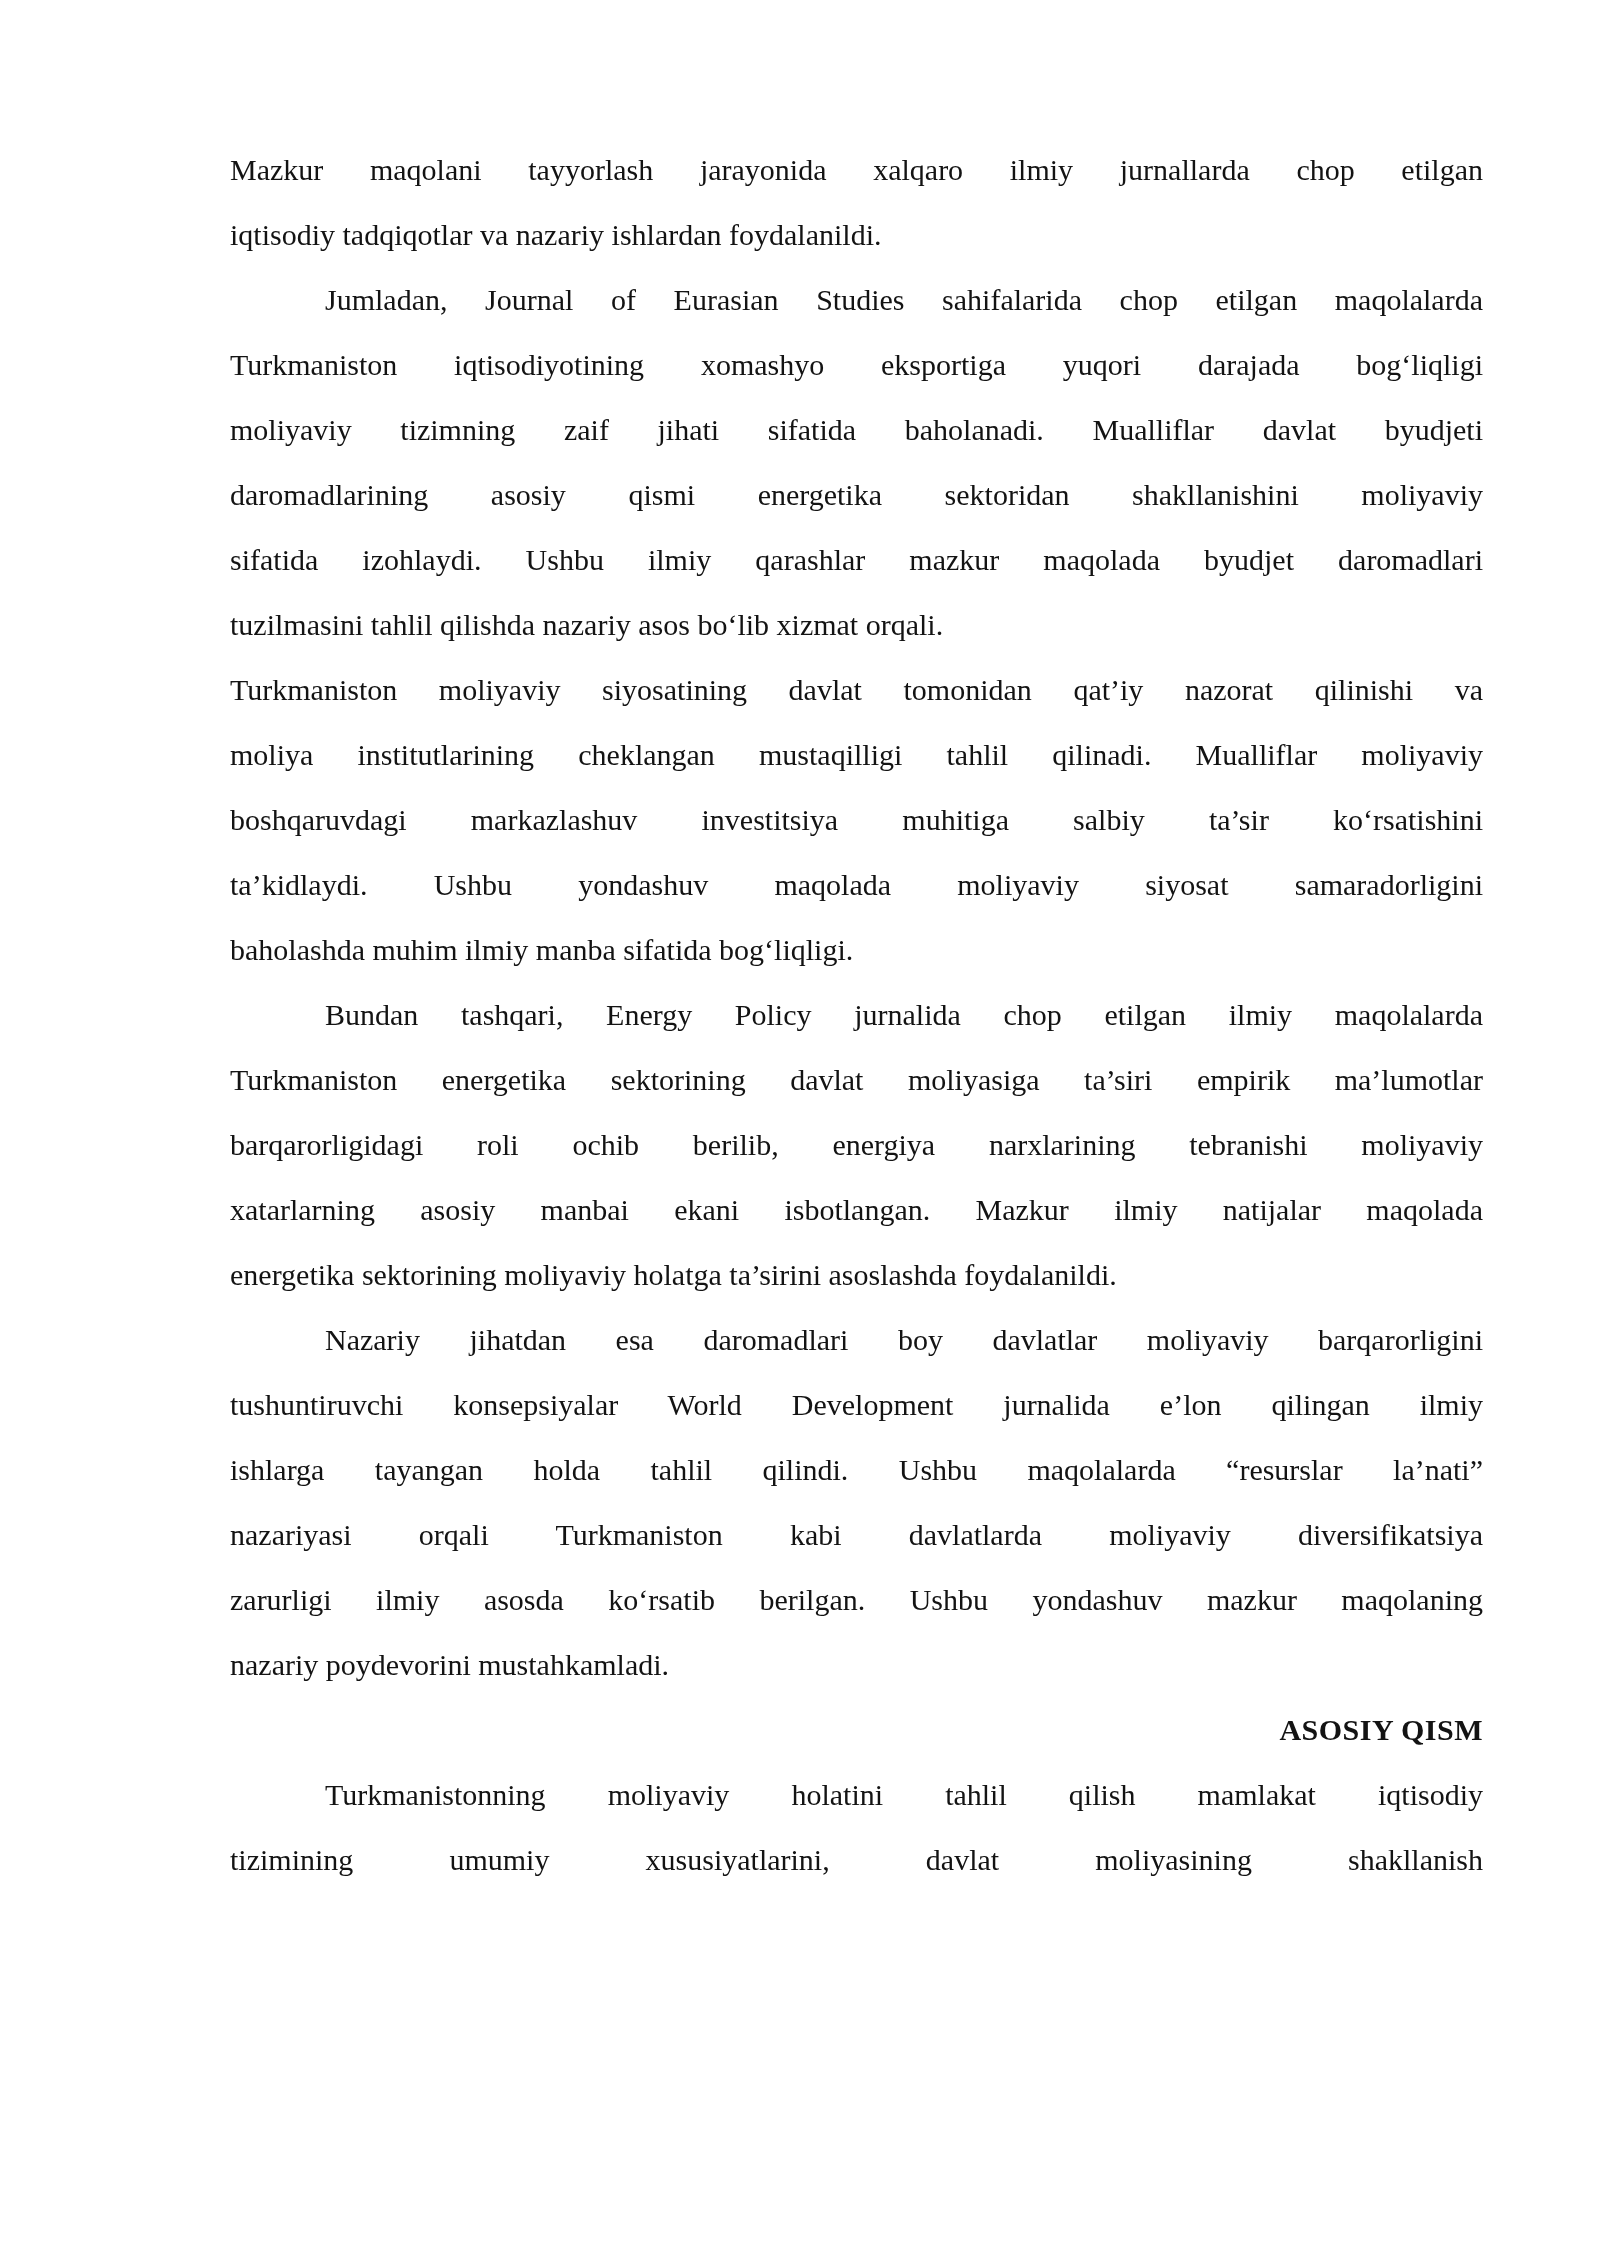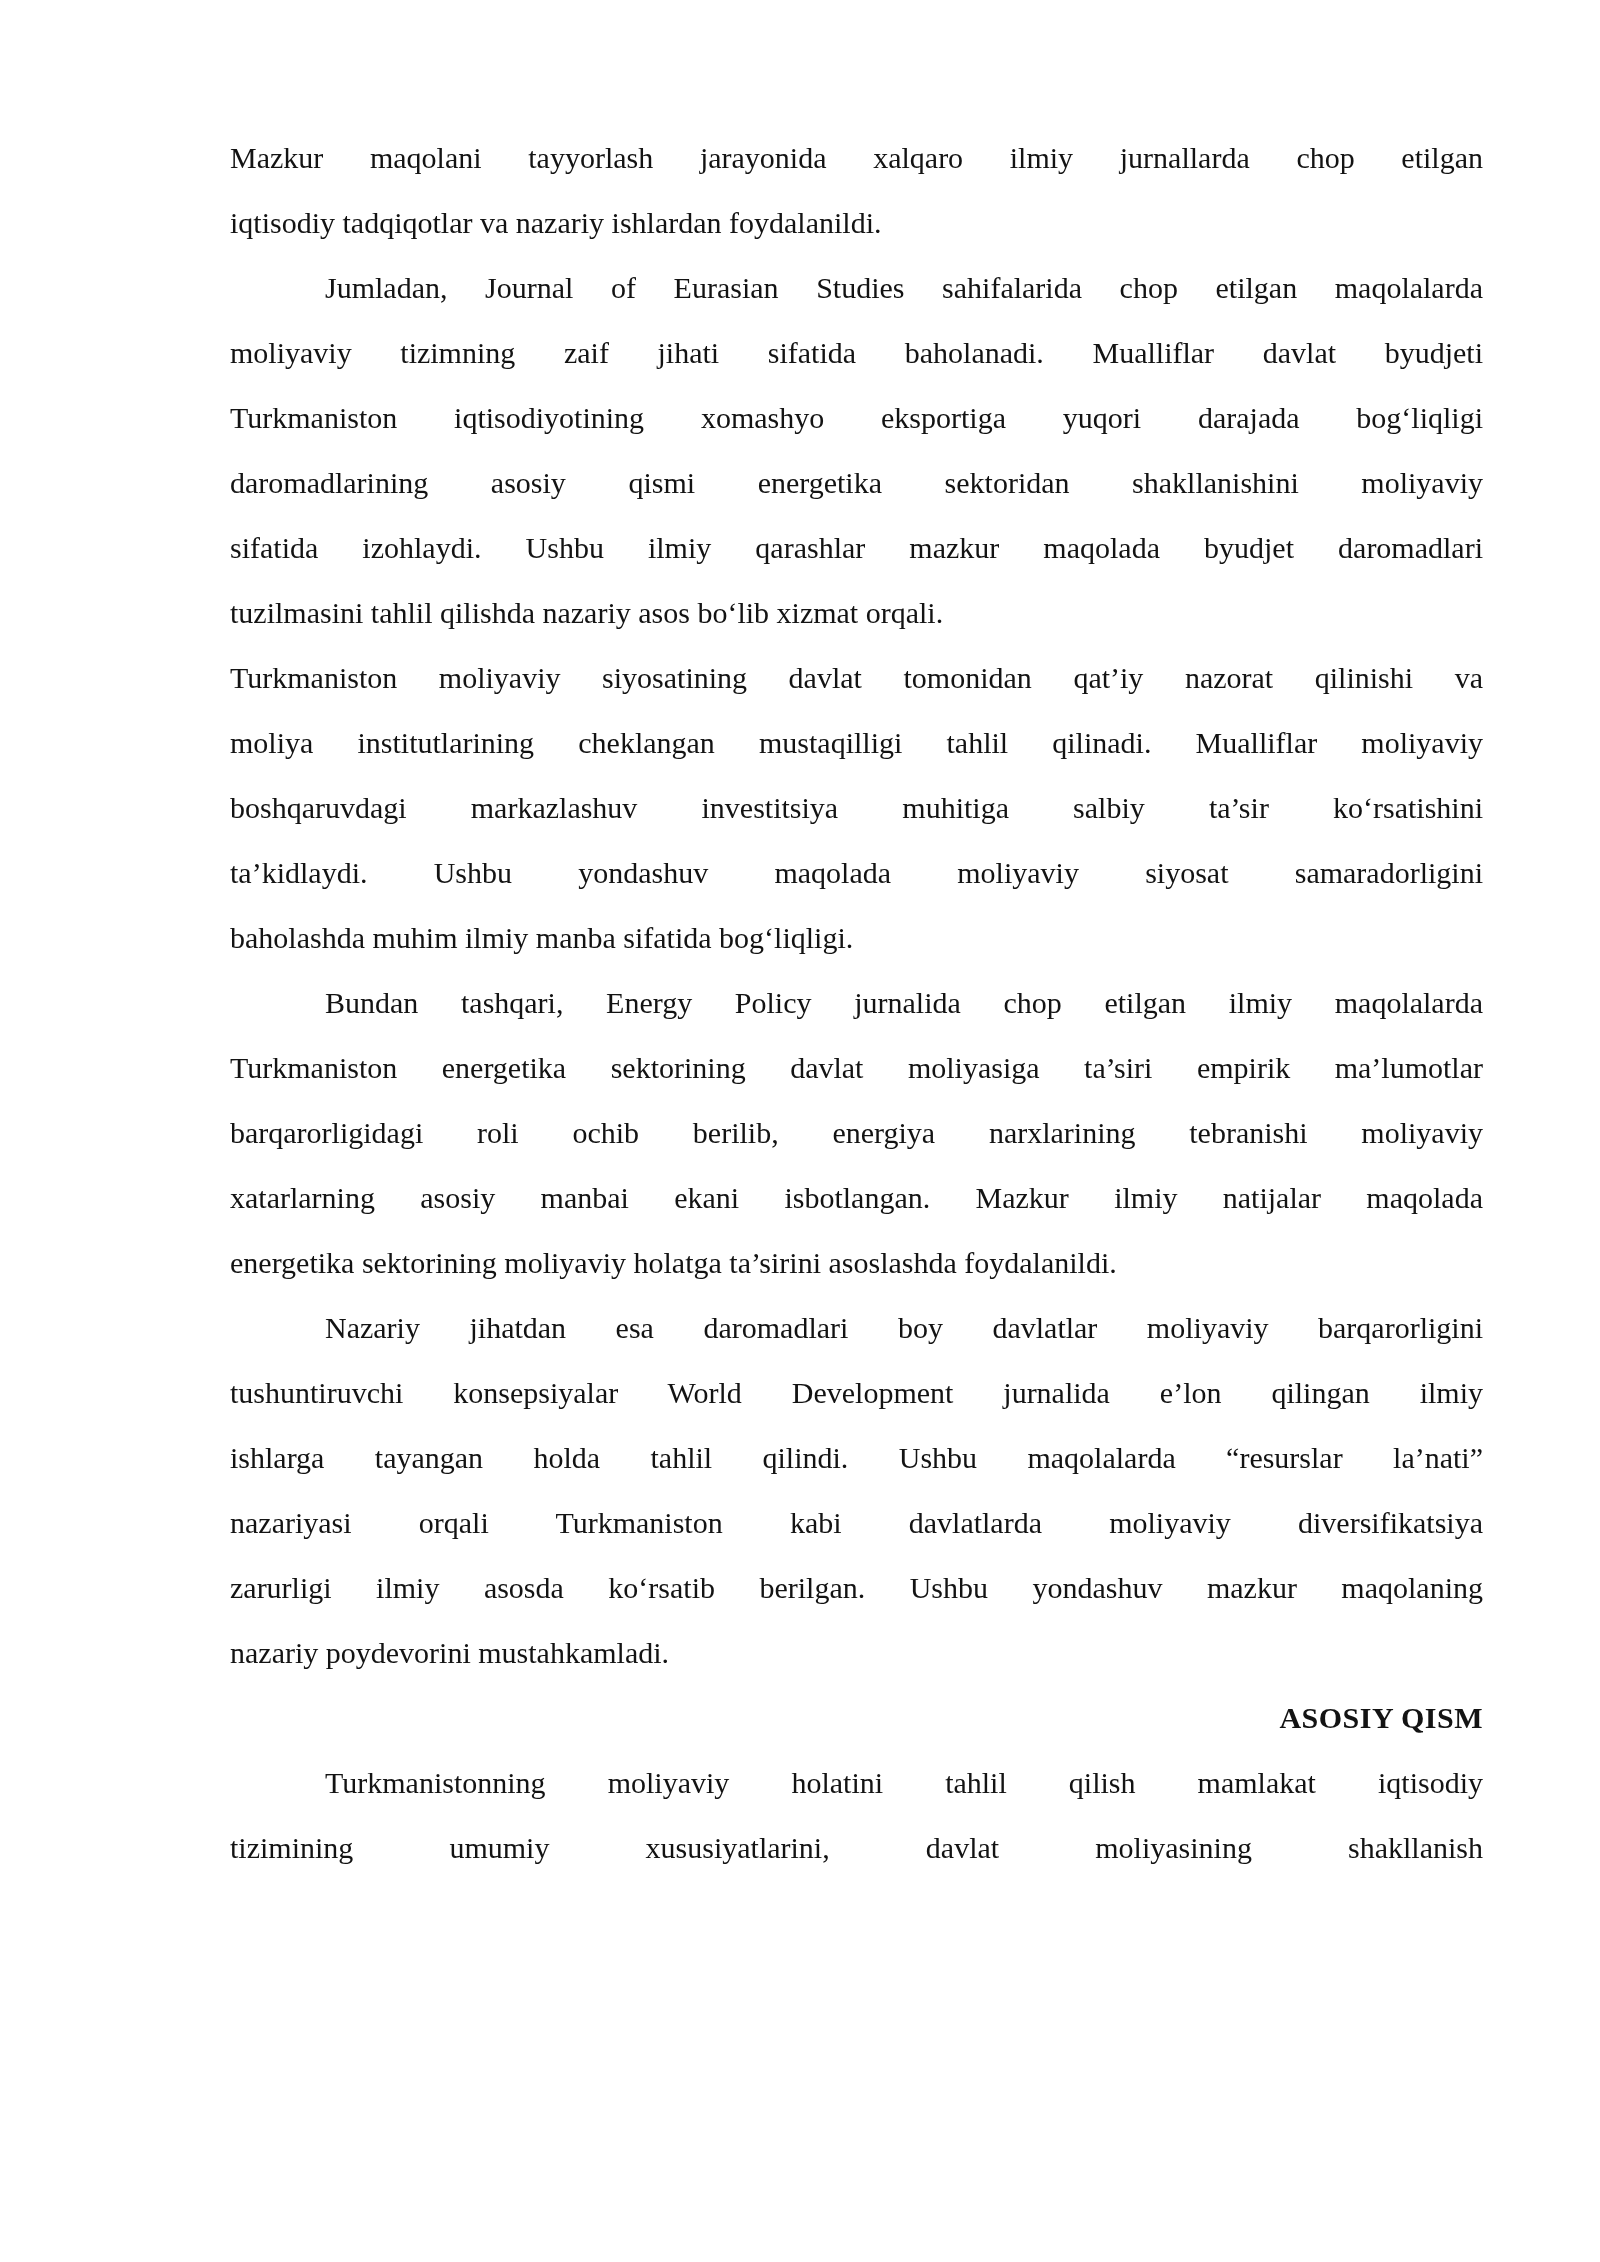--- a/index.html
+++ b/index.html
@@ -12,21 +12,21 @@
     width: 1600px;
     height: 2262px;
     background: #ffffff;
     overflow: hidden;
     font-family: "Liberation Serif", "DejaVu Serif", serif;
     color: #131313;
   }
   .text-block {
     position: absolute;
     left: 230px;
-    top: 125px;
+    top: 137px;
     width: 1253px;
     font-size: 30px;
     line-height: 65px;
   }
   .ln {
     text-align: justify;
     text-align-last: justify;
     height: 65px;
     white-space: normal;
   }
@@ -50,22 +50,22 @@
 </head>
 <body>
 
 <div class="page">
   <div class="text-block">
 
     <div class="ln">Mazkur maqolani tayyorlash jarayonida xalqaro ilmiy jurnallarda chop etilgan</div>
     <div class="ln end">iqtisodiy tadqiqotlar va nazariy ishlardan foydalanildi.</div>
 
     <div class="ln ind">Jumladan, Journal of Eurasian Studies sahifalarida chop etilgan maqolalarda</div>
+    <div class="ln">Turkmaniston iqtisodiyotining xomashyo eksportiga yuqori darajada bogʻliqligi</div>
     <div class="ln">moliyaviy tizimning zaif jihati sifatida baholanadi. Mualliflar davlat byudjeti</div>
-    <div class="ln">Turkmaniston iqtisodiyotining xomashyo eksportiga yuqori darajada bogʻliqligi</div>
     <div class="ln">daromadlarining asosiy qismi energetika sektoridan shakllanishini moliyaviy</div>
     <div class="ln">sifatida izohlaydi. Ushbu ilmiy qarashlar mazkur maqolada byudjet daromadlari</div>
     <div class="ln end">tuzilmasini tahlil qilishda nazariy asos boʻlib xizmat orqali.</div>
 
     <div class="ln">Turkmaniston moliyaviy siyosatining davlat tomonidan qat’iy nazorat qilinishi va</div>
     <div class="ln">moliya institutlarining cheklangan mustaqilligi tahlil qilinadi. Mualliflar moliyaviy</div>
     <div class="ln">boshqaruvdagi markazlashuv investitsiya muhitiga salbiy ta’sir koʻrsatishini</div>
     <div class="ln">ta’kidlaydi. Ushbu yondashuv maqolada moliyaviy siyosat samaradorligini</div>
     <div class="ln end">baholashda muhim ilmiy manba sifatida bogʻliqligi.</div>
 

